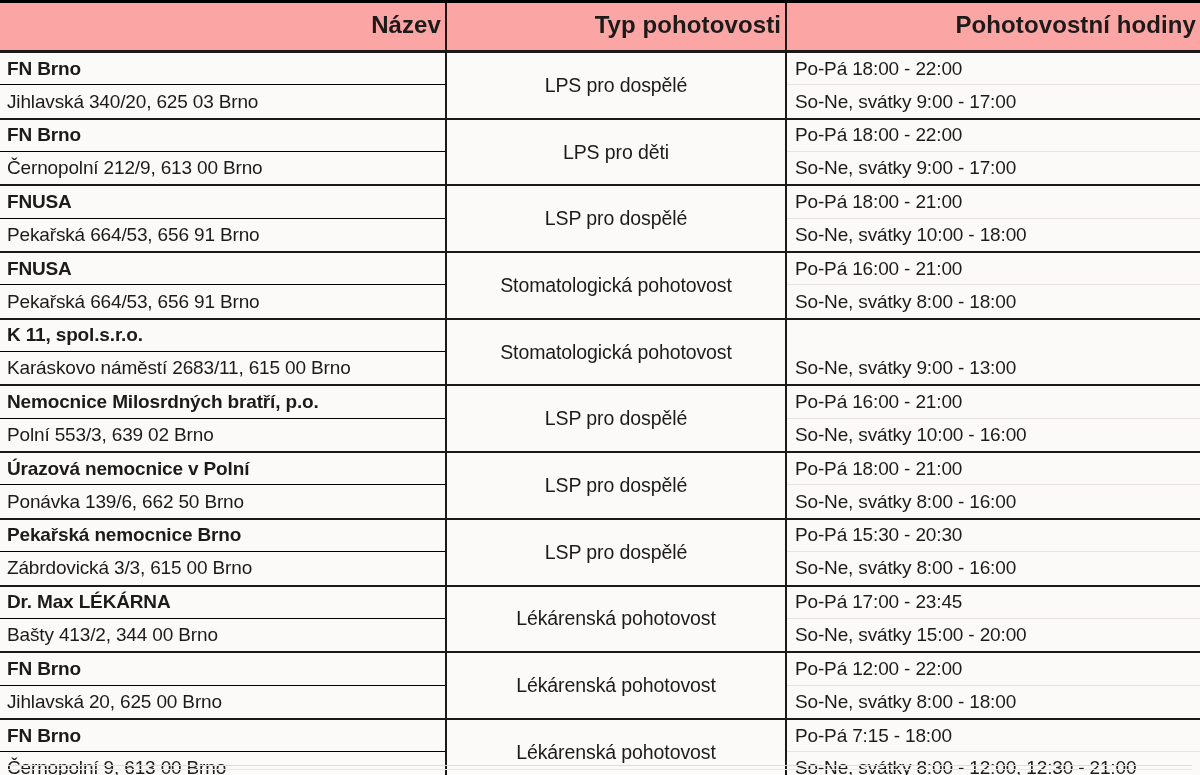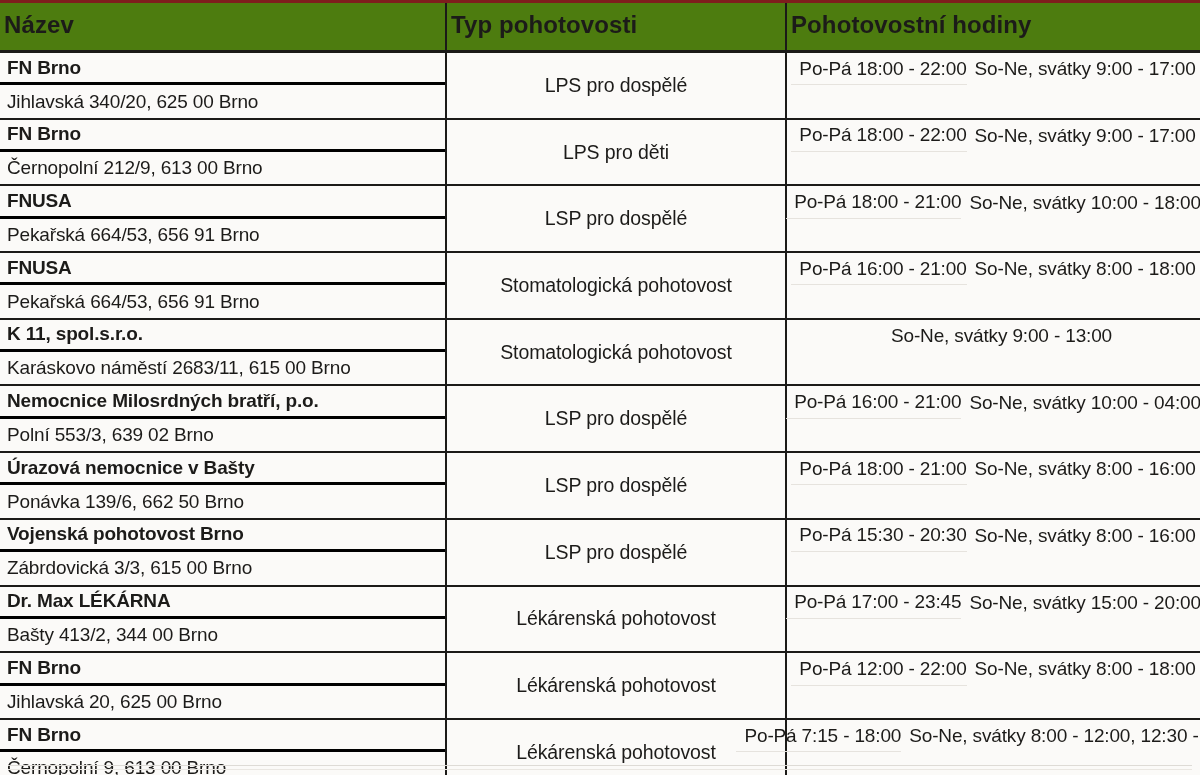--- a/index.html
+++ b/index.html
@@ -31,27 +31,27 @@
     width: 1200px;
     background: #fbfaf8;
   }
 
   col.c-name  { width: 446px; }
   col.c-type  { width: 340px; }
   col.c-hours { width: 414px; }
 
   
   thead th {
-    background: #4d7c0f;
+    background: #fca5a5;
     font-size: 24px;
     font-weight: bold;
     letter-spacing: .1px;
-    text-align: left;
+    text-align: right;
     padding: 8px 4px 11px 4px;
-    border-top: 3px solid #7f1d1d;
+    border-top: 3px solid #000000;
     border-bottom: 3px solid #1b1a18;
     border-right: 2px solid #1b1a18;
     height: 46px;
     box-sizing: border-box;
     vertical-align: middle;
   }
   thead th.last { border-right: none; margin-left: 8px; }
 
   
   tbody tr { height: 64.7px; }
@@ -76,21 +76,21 @@
     padding: 0;
   }
   .namecell .ln {
     height: 32.35px;
     display: flex;
     align-items: center;
     padding-left: 7px;
     box-sizing: border-box;
   }
   .namecell .ln.top {
-    border-bottom: 3px solid #000000;
+    border-bottom: 1px solid #000000;
   }
   .org {
     font-size: 19px;
     font-weight: bold;
     white-space: nowrap;
     letter-spacing: -.15px;
   }
   .addr {
     font-size: 19px;
     font-weight: normal;
@@ -105,21 +105,21 @@
     align-items: center;
     justify-content: center;
     font-size: 19.5px;
     letter-spacing: -.1px;
     white-space: nowrap;
   }
 
   
   .hourscell {
     display: flex;
-    flex-direction: row;
+    flex-direction: column;
     justify-content: center;
     height: 64.7px;
   }
   .hourscell .hl {
     height: 32.35px;
     display: flex;
     align-items: center;
     padding-left: 8px;
     box-sizing: border-box;
     font-size: 19px;
@@ -161,21 +161,21 @@
     </thead>
 
     <tbody id="tbody">
         <tr>
           <td class="name">
             <div class="namecell">
               <div class="ln top">
                 <span class="org">FN Brno</span>
               </div>
               <div class="ln">
-                <span class="addr">Jihlavská 340/20, 625 00 Brno</span>
+                <span class="addr">Jihlavská 340/20, 625 03 Brno</span>
               </div>
             </div>
           </td>
           <td class="type">
             <div class="typecell">LPS pro dospělé</div>
           </td>
           <td class="hours">
             <div class="hourscell">
               <div class="hl top">Po-Pá 18:00 - 22:00</div>
               <div class="hl">So-Ne, svátky  9:00 - 17:00</div>
@@ -276,50 +276,50 @@
                 <span class="addr">Polní 553/3, 639 02 Brno</span>
               </div>
             </div>
           </td>
           <td class="type">
             <div class="typecell">LSP pro dospělé</div>
           </td>
           <td class="hours">
             <div class="hourscell">
               <div class="hl top">Po-Pá 16:00 - 21:00</div>
-              <div class="hl">So-Ne, svátky  10:00 - 04:00</div>
-            </div>
-          </td>
-        </tr>
-        <tr>
-          <td class="name">
-            <div class="namecell">
-              <div class="ln top">
-                <span class="org">Úrazová nemocnice v Bašty</span>
+              <div class="hl">So-Ne, svátky  10:00 - 16:00</div>
+            </div>
+          </td>
+        </tr>
+        <tr>
+          <td class="name">
+            <div class="namecell">
+              <div class="ln top">
+                <span class="org">Úrazová nemocnice v Polní</span>
               </div>
               <div class="ln">
                 <span class="addr">Ponávka 139/6, 662 50 Brno</span>
               </div>
             </div>
           </td>
           <td class="type">
             <div class="typecell">LSP pro dospělé</div>
           </td>
           <td class="hours">
             <div class="hourscell">
               <div class="hl top">Po-Pá 18:00 - 21:00</div>
               <div class="hl">So-Ne, svátky  8:00 - 16:00</div>
             </div>
           </td>
         </tr>
         <tr>
           <td class="name">
             <div class="namecell">
               <div class="ln top">
-                <span class="org">Vojenská pohotovost Brno</span>
+                <span class="org">Pekařská nemocnice Brno</span>
               </div>
               <div class="ln">
                 <span class="addr">Zábrdovická 3/3, 615 00 Brno</span>
               </div>
             </div>
           </td>
           <td class="type">
             <div class="typecell">LSP pro dospělé</div>
           </td>
           <td class="hours">

